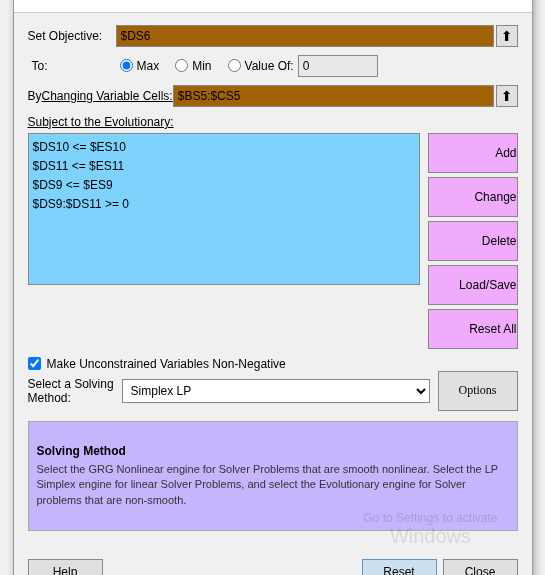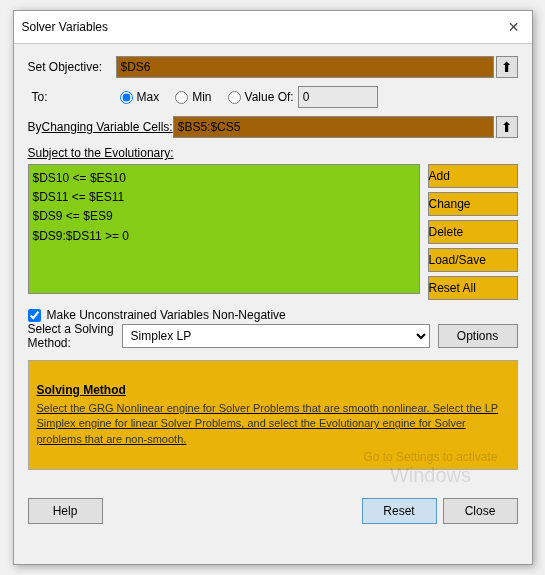--- a/index.html
+++ b/index.html
@@ -130,43 +130,43 @@
     .underline-label {
       text-decoration: underline;
     }
     .constraints-area-wrapper {
       display: flex;
       gap: 8px;
       margin-bottom: 8px;
     }
     .constraints-list {
       flex: 1;
-      height: 130px;
-      border: 1px solid #888;
-      background: #84cc16;
+      height: 152px;
+      border: 1px solid #888;
+      background: #7dd3fc;
       overflow-y: auto;
       font-size: 12px;
       font-family: inherit;
       padding: 4px;
       resize: none;
     }
     .side-buttons {
       display: flex;
       flex-direction: column;
       gap: 4px;
     }
     .side-btn {
       width: 90px;
-      height: 24px;
-      border: 1px solid #888;
-      background: #eab308;
-      cursor: pointer;
-      font-size: 12px;
-      font-family: inherit;
-      text-align: left;
+      height: 40px;
+      border: 1px solid #888;
+      background: #f0abfc;
+      cursor: pointer;
+      font-size: 12px;
+      font-family: inherit;
+      text-align: right;
     }
     .checkbox-row {
       display: flex;
       align-items: center;
       gap: 6px;
       margin-bottom: 0;
     }
     .checkbox-row input[type="checkbox"] {
       cursor: pointer;
     }
@@ -183,34 +183,33 @@
       flex: 1;
       height: 24px;
       border: 1px solid #888;
       background: #fff;
       font-size: 12px;
       font-family: inherit;
       padding: 0 4px;
     }
     .options-btn {
       width: 80px;
-      height: 24px;
+      height: 40px;
       border: 1px solid #888;
       background: #e0e0e0;
       cursor: pointer;
       font-size: 12px;
-      font-family: Liberation Sans, sans-serif;
+      font-family: Liberation Serif, serif;
     }
     .solving-method-box {
       border: 1px solid #aaa;
       padding: 22px 8px;
-      background: #eab308;
+      background: #c4b5fd;
       margin-bottom: 10px;
       min-height: 80px;
-      text-decoration: underline;
     }
     .solving-method-title {
       font-weight: bold;
       margin-bottom: 4px;
       font-size: 12px;
     }
     .solving-method-text {
       font-size: 11px;
       color: #333;
       line-height: 1.4;

